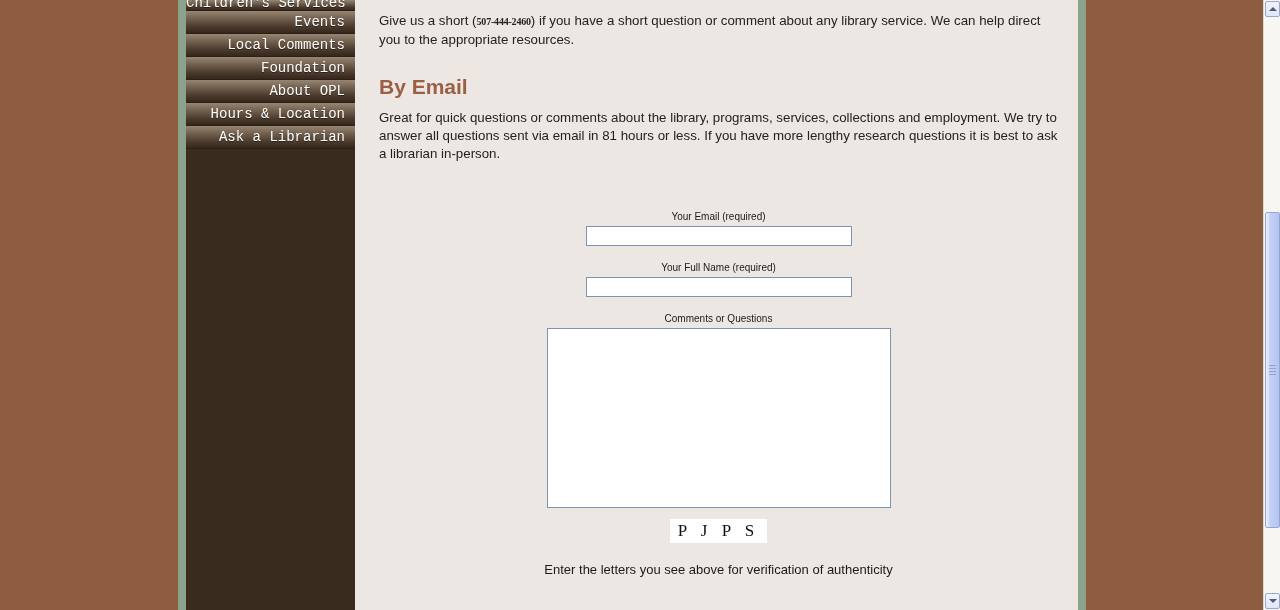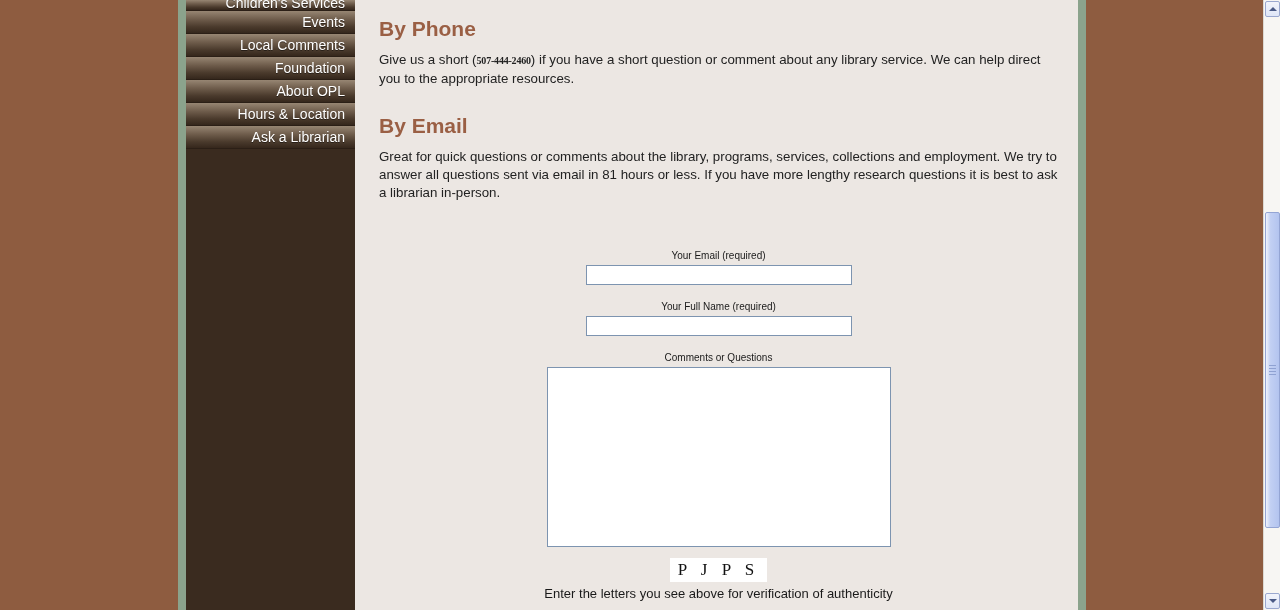--- a/index.html
+++ b/index.html
@@ -68,20 +68,21 @@
     border-bottom: 1px solid #2b1f16;
     color: #ffffff;
     font-size: 14px;
     text-align: right;
     padding-right: 10px;
     box-sizing: border-box;
     white-space: nowrap;
     overflow: hidden;
     text-shadow: 0 1px 0 rgba(0,0,0,.45);
     cursor: pointer;
+    font-family: Liberation Mono, monospace;
   }
   .nav-item.partial {
     height: 11px;
     line-height: 6px;
   }
 
   
   #content {
     position: absolute;
     left: 177px;
@@ -167,21 +168,21 @@
 
   .captcha-image {
     display: inline-block;
     background: #ffffff;
     padding: 2px 8px;
     font-family: "Liberation Serif", serif;
     font-size: 17px;
     letter-spacing: 5px;
     color: #111111;
     line-height: 20px;
-    margin: 0 0 1px 0;
+    margin: 0 0 16px 0;
   }
 
   .captcha-hint {
     font-size: 13px;
     color: #1a1a1a;
     margin: 3px 0 3px 0;
   }
 
   
   #scrollbar {
@@ -281,21 +282,20 @@
           <span>Hours &amp; Location</span>
         </div>
         <div class="nav-item">
           <span>Ask a Librarian</span>
         </div>
       </nav>
 
       <main id="content">
         <div class="content-inner">
 
-          <h2 class="section-title">By Phone</h2>
 
           <p class="body-text"><span>Give us a short (</span><span class="phone-number">507-444-2460</span><span>) if you have a short question or comment about any library service. We can help direct you to the appropriate resources.</span></p>
 
           <h2 class="section-title second">By Email</h2>
 
           <p class="body-text">Great for quick questions or comments about the library, programs, services, collections and employment. We try to answer all questions sent via email in 81 hours or less. If you have more lengthy research questions it is best to ask a librarian in-person.</p>
 
           <form id="contact-form">
 
             <div class="field-group">

